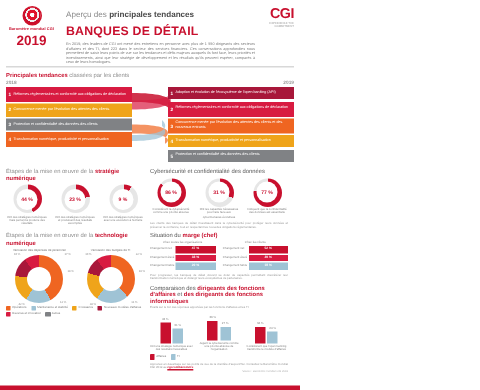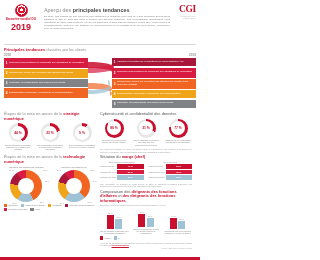--- a/index.html
+++ b/index.html
@@ -16,21 +16,21 @@
   .logo-mark{width:13px;height:13px;margin:1px auto 0;border-radius:50%;
       background:radial-gradient(circle at 50% 45%,#ffffff 0 18%,#e0142c 19% 42%,#f0f0f0 43% 56%,#c8102e 57% 100%);
       border:1px solid #d0112a;box-sizing:border-box;}
   .logo-cap{font-size:2.6px;line-height:3.1px;color:#c8102e;font-weight:bold;margin-top:1px;letter-spacing:.05px;}
   .logo-year{font-size:9px;line-height:10px;color:#c8102e;font-weight:bold;margin-top:.5px;}
   .head-txt{flex:1;padding-left:6px;padding-top:4px;}
   .kicker{font-size:5.4px;line-height:6.4px;color:#8a8a8a;}
   .kicker b{color:#4a4a4a;font-weight:bold;}
   .h1{font-size:8.2px;line-height:9.6px;color:#c8102e;font-weight:bold;letter-spacing:.15px;margin-top:3px;}
   .lede{font-size:2.5px;line-height:3.0px;color:#7d7d7d;margin-top:2px;text-align:justify;}
-  .cgi{flex:0 0 26px;text-align:right;padding-top:2px;font-family:Liberation Serif, serif;}
+  .cgi{flex:0 0 26px;text-align:right;padding-top:2px;}
   .cgi-w{font-size:9.5px;line-height:9.5px;font-weight:bold;color:#c8102e;letter-spacing:-.3px;}
   .cgi-sub{font-size:1.9px;line-height:2.3px;color:#9a9a9a;margin-top:.6px;}
   .rule{height:.5px;background:#d8d8d8;margin:2px 4px 0 4px;}
 
   
   .sec-t{font-size:3.9px;line-height:4.6px;color:#555;margin:0 0 1.5px 0;}
   .sec-t b{color:#c8102e;font-weight:bold;}
   .sec-t .gry{color:#8d8d8d;}
 
   
@@ -98,20 +98,21 @@
 <div class="page">
 
   <div class="header">
     <div class="logo-badge">
       <div class="logo-mark"></div>
       <div class="logo-cap">Baromètre mondial CGI</div>
       <div class="logo-year">2019</div>
     </div>
     <div class="head-txt">
       <div class="kicker"><span>Aperçu des </span><b>principales tendances</b></div>
+      <div class="h1">BANQUES DE DÉTAIL</div>
       <div class="lede">En 2019, des leaders de CGI ont mené des entretiens en personne avec plus de 1 550 dirigeants des secteurs d'affaires et des TI, dont 223 dans le secteur des services financiers. Ces conversations approfondies nous permettent de saisir leurs points de vue sur les tendances et défis majeurs auxquels ils font face, leurs priorités et investissements, ainsi que leur stratégie de développement et les résultats qu'ils peuvent espérer, comparés à ceux de leurs homologues.</div>
     </div>
     <div class="cgi">
       <div class="cgi-w">CGI</div>
       <div class="cgi-sub">EXPERIENCE THE COMMITMENT</div>
     </div>
   </div>
   <div class="rule"></div>
 
   <div class="rank-wrap">

